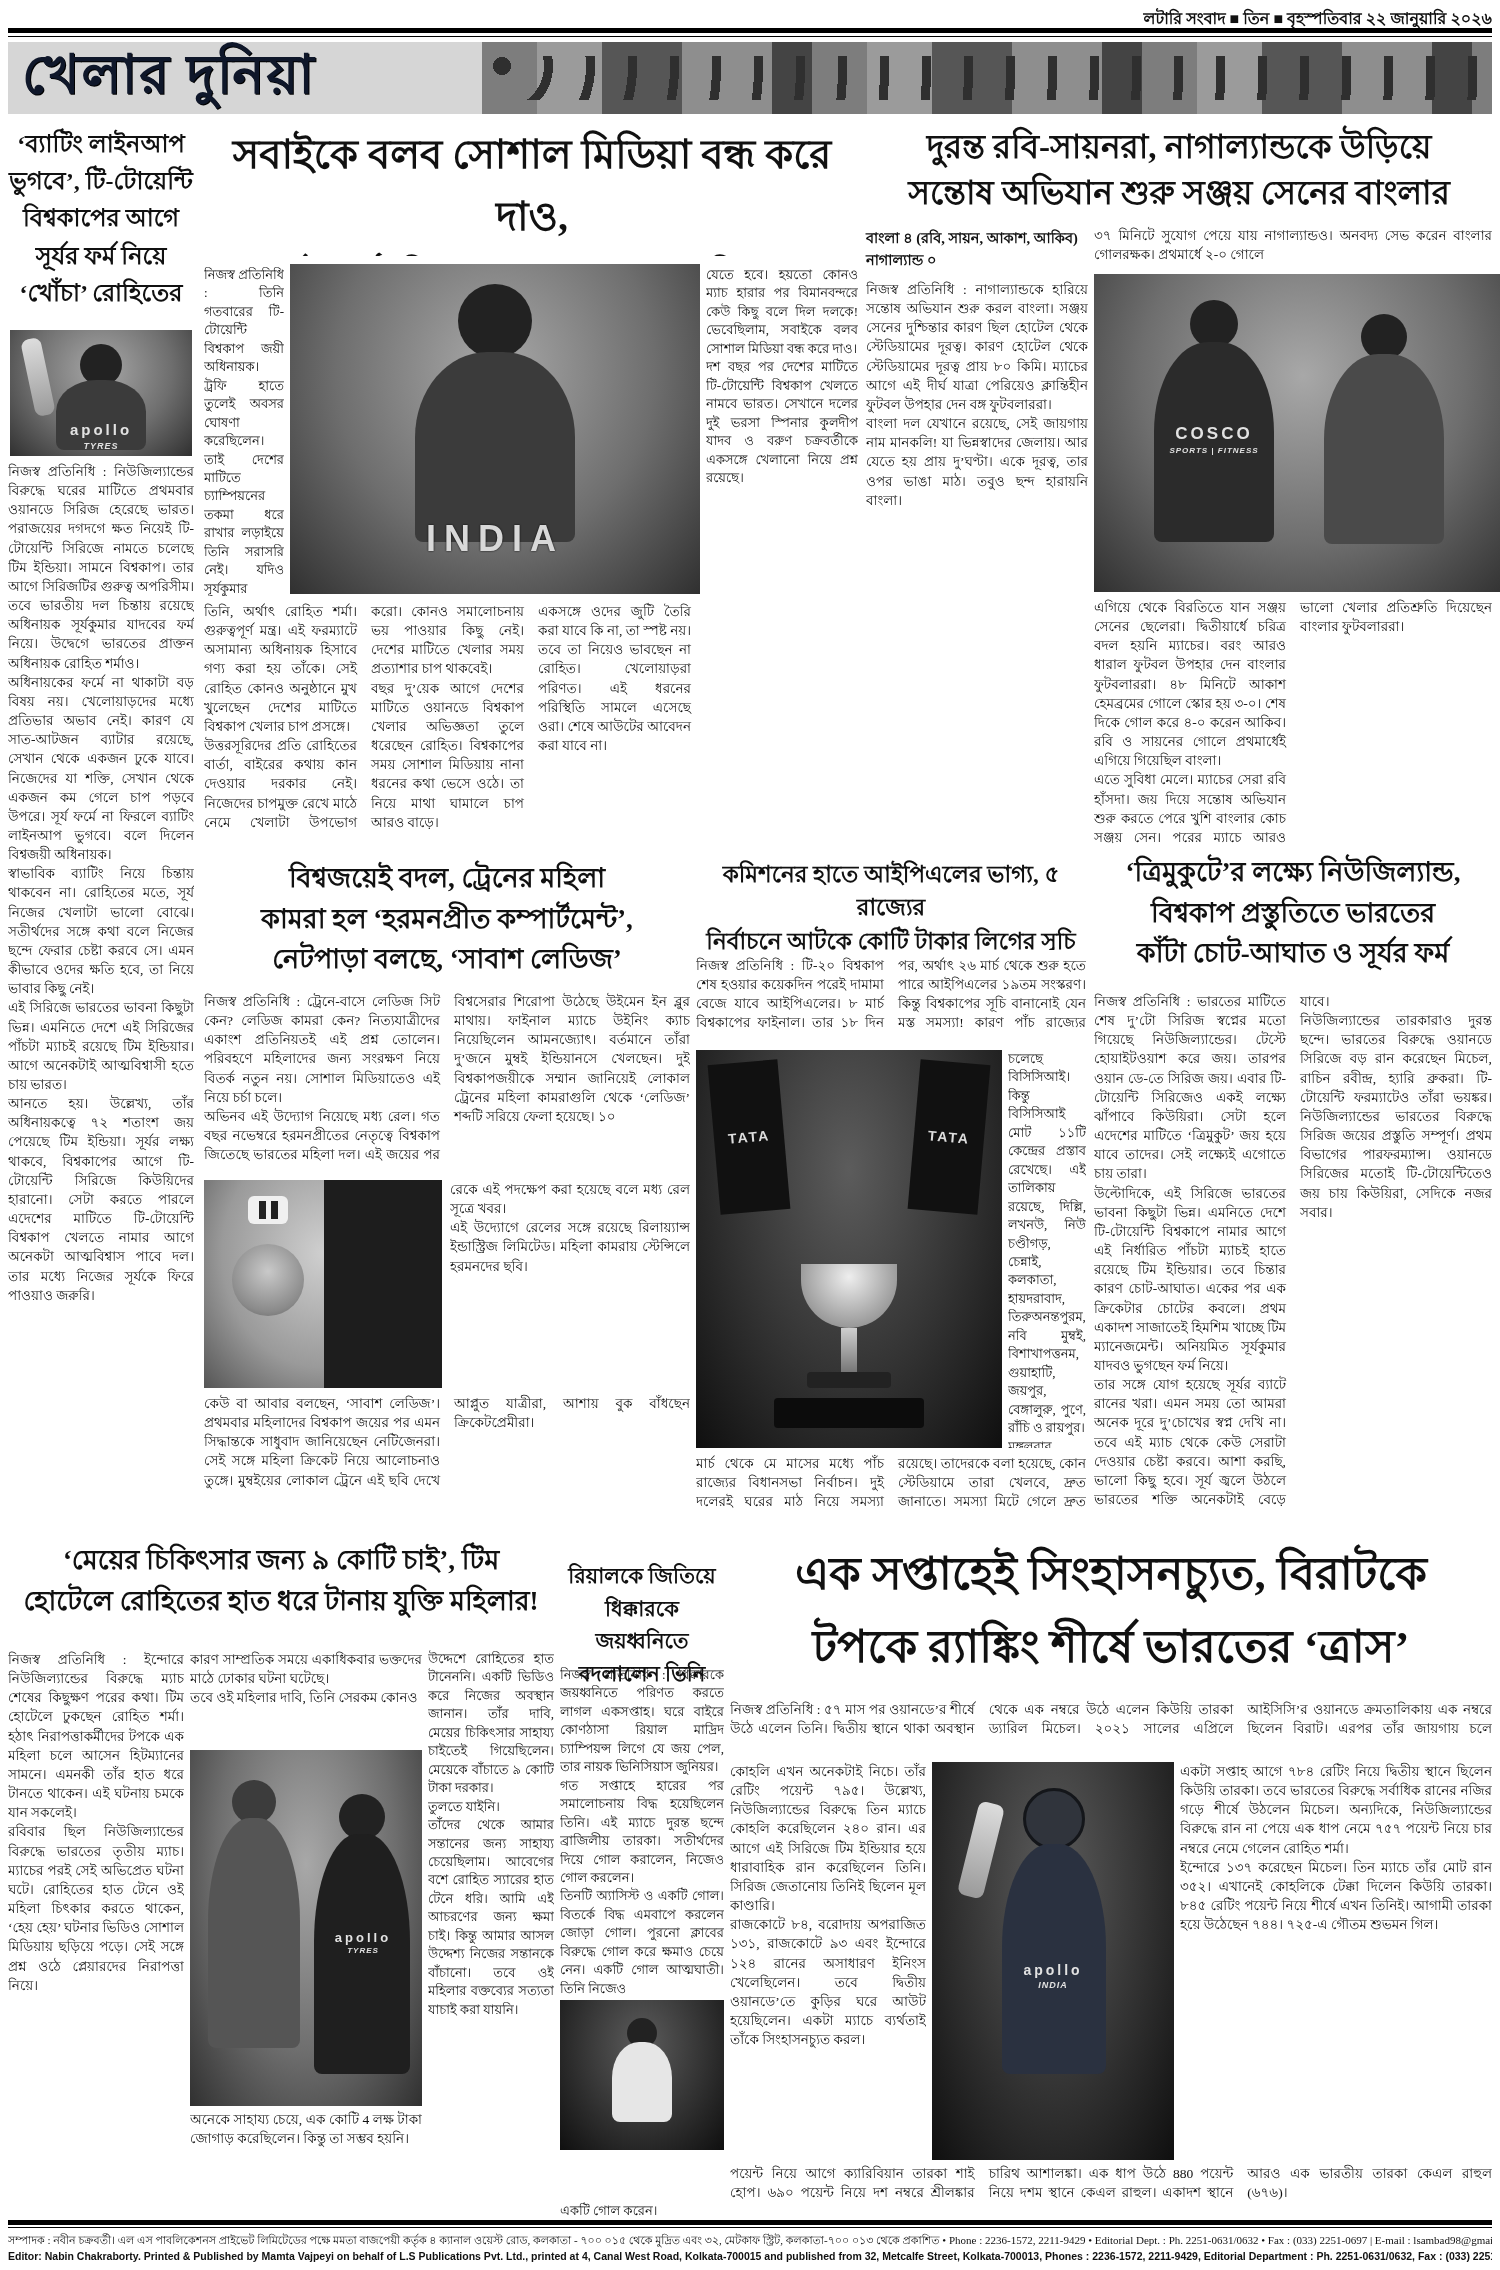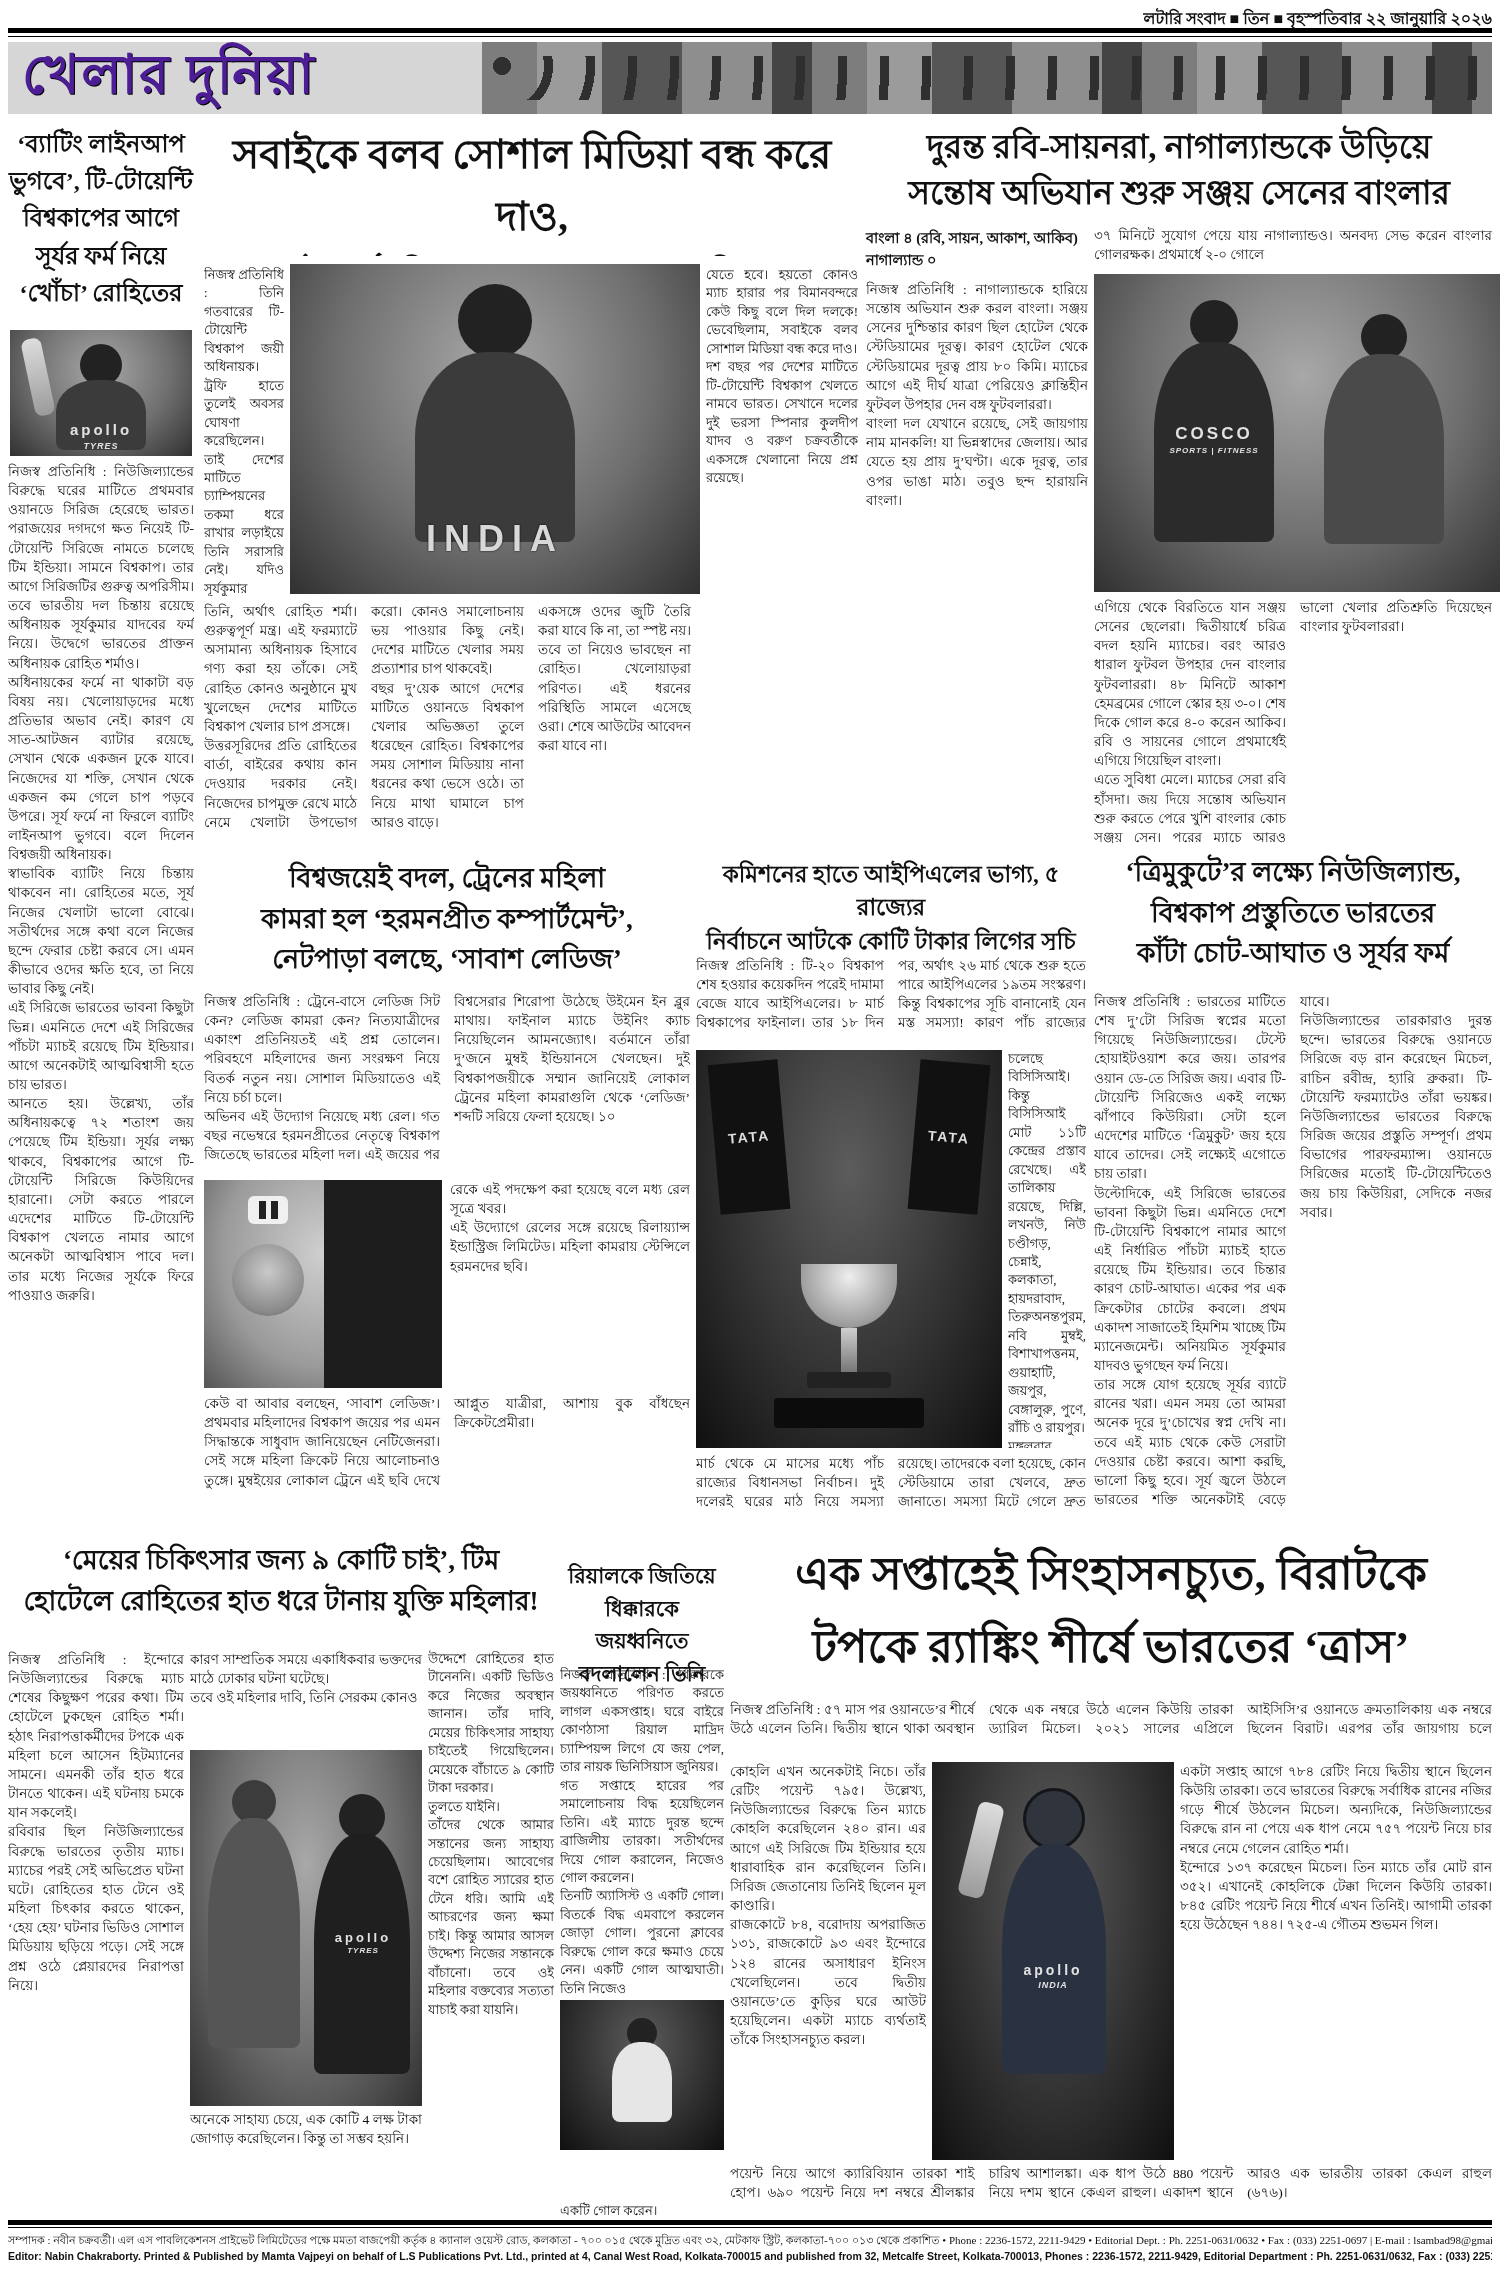--- a/index.html
+++ b/index.html
@@ -2,21 +2,21 @@
 <html><head>
 <meta charset="utf-8">
 <style>
   html,body{margin:0;padding:0;background:#e8e8e8;}
   .page{position:relative;width:1500px;height:2270px;background:#ffffff;margin:0 auto;
         font-family:"Liberation Serif", serif;color:#111;overflow:hidden;}
   .abs{position:absolute;}
   .rule{background:#000;}
   .dateline{font-size:16px;font-weight:bold;text-align:right;}
   .mast-logo{background:#d6d6d6;display:flex;align-items:center;padding-left:14px;
-             font-size:54px;font-weight:900;letter-spacing:2px;color:#4c1d95;
+             font-size:54px;font-weight:900;letter-spacing:2px;color:#0f172a;
              text-shadow:1px 1px 0 #000;}
   .mast-strip{background:
       repeating-linear-gradient(90deg,#7d7d7d 0 55px,#9b9b9b 55px 120px,#565656 120px 200px,#8e8e8e 200px 290px,#444 290px 330px);
       overflow:hidden;}
   .mast-strip .crowdrow{position:absolute;left:0;top:14px;width:100%;height:44px;
       background:repeating-radial-gradient(circle at 20px 10px,#2f2f2f 0 9px,transparent 9px 42px);}
   .hl{font-weight:bold;text-align:center;white-space:pre-line;overflow:hidden;}
   .hl-xl{font-size:40px;line-height:1.55;}
   .hl-fb{font-size:33px;line-height:1.4;}
   .hl-md{font-size:27px;line-height:1.5;}

